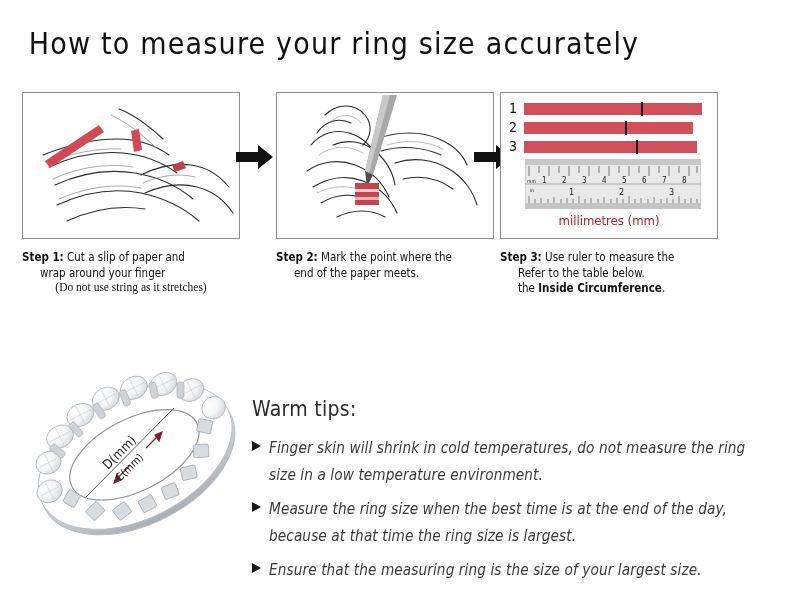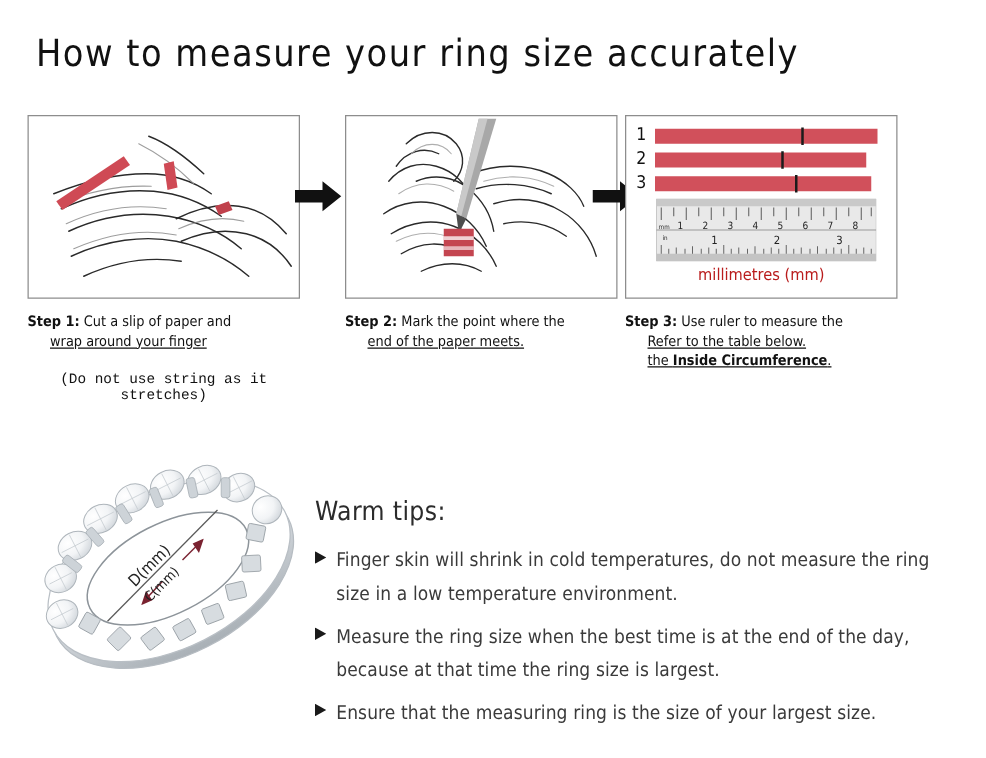--- a/index.html
+++ b/index.html
@@ -52,24 +52,24 @@
     margin-top:11px;
     font-family:"DejaVu Sans Condensed","Liberation Sans",sans-serif;
     font-size:11.5px;
     line-height:15.5px;
     color:#111;
     text-align:left;
   }
   .caption .lead{font-weight:bold;}
   .caption .b{font-weight:bold;}
   .cap-line{display:block;}
-  .cap-line.indent{padding-left:18px;text-decoration:underline;}
+  .cap-line.indent{padding-left:18px;}
   .note{
-    margin-top:16px;
-    font-family:Liberation Mono, monospace;
+    margin-top:0;
+    font-family:Liberation Serif, serif;
     font-size:11.5px;
     color:#111;
     text-align:center;
   }
 
   
   .hand{position:absolute;left:0;top:0;}
 
   
   .bars{position:absolute;left:8px;top:8px;width:200px;}
@@ -104,20 +104,21 @@
     margin:0 0 14px 0;
     font-family:"DejaVu Sans Condensed","Liberation Sans",sans-serif;
     font-weight:normal;
     font-size:21px;
     color:#2b2b2b;
     letter-spacing:.3px;
   }
   .tip{
     display:flex;
     margin-bottom:7px;
+    font-style:italic;
   }
   .tipmark{
     flex:0 0 17px;
     padding-top:6px;
     line-height:0;
   }
   .tiptext{
     font-family:"DejaVu Sans Condensed","Liberation Sans",sans-serif;
     font-size:15.2px;
     line-height:27px;

